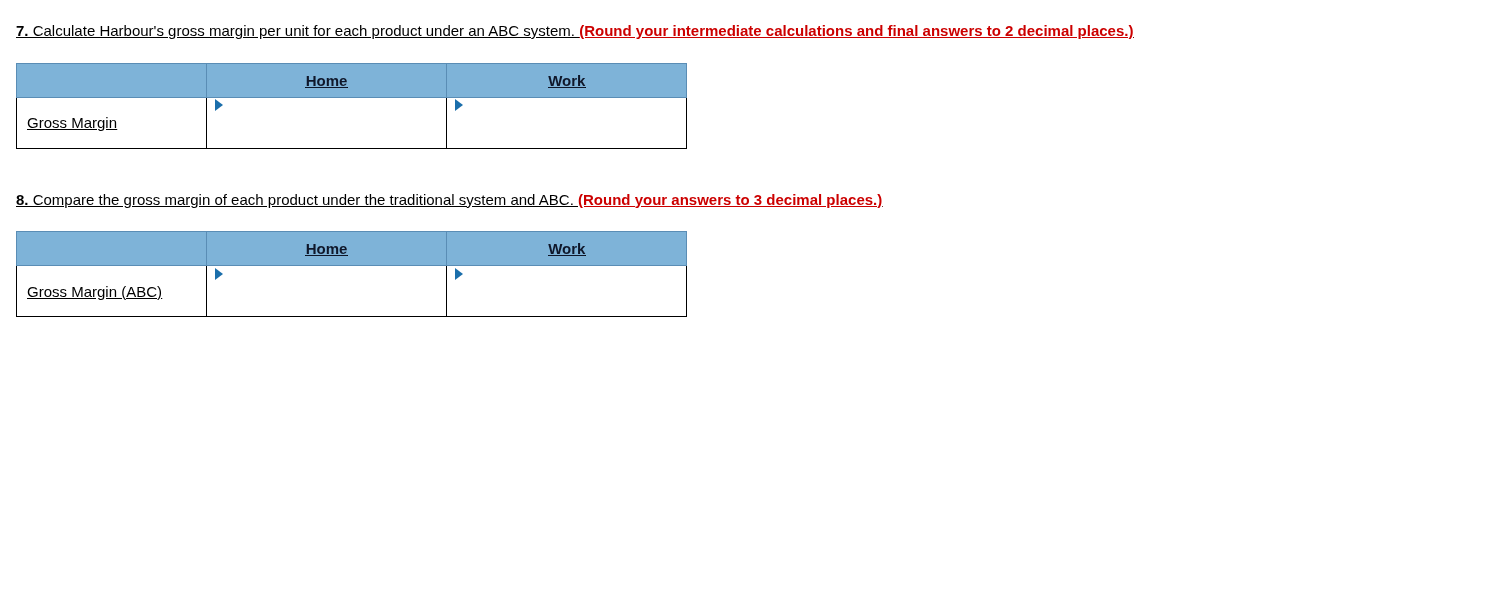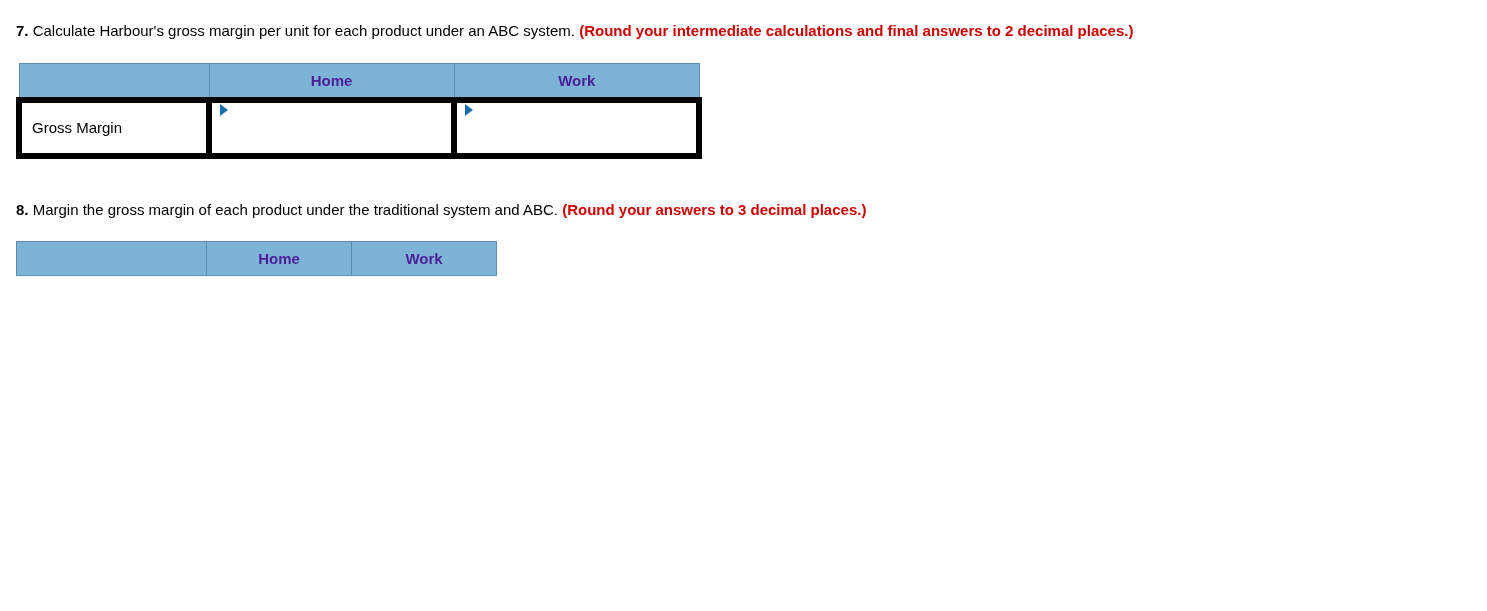--- a/index.html
+++ b/index.html
@@ -1,18 +1,19 @@
 <!DOCTYPE html>
 <html><head>
   <meta charset="utf-8">
   <style>
     * {
       margin: 0;
       padding: 0;
       box-sizing: border-box;
+      text-decoration: underline;
     }
 
     body {
       font-family: Arial, sans-serif;
       font-size: 15px;
       background: #ffffff;
       color: #000000;
       padding: 20px 16px;
       width: 1487px;
       min-height: 611px;
@@ -40,40 +41,40 @@
       margin-top: 12px;
     }
 
     table {
       border-collapse: collapse;
       min-width: 480px;
     }
 
     table th {
       background-color: #7eb3d8;
-      color: #4c1d95;
+      color: #0f172a;
       font-weight: bold;
       text-align: center;
       padding: 8px 20px;
       border: 1px solid #5a8db5;
       font-size: 15px;
       margin-top: 43px;
     }
 
     table th.empty-header {
       background-color: #7eb3d8;
       min-width: 190px;
     }
 
     table th.col-header {
       min-width: 145px;
     }
 
     table td {
-      border: 6px solid #000000;
+      border: 1px solid #000000;
       padding: 6px 8px;
       font-size: 15px;
       vertical-align: middle;
     }
 
     table td.row-label {
       background-color: #ffffff;
       font-weight: normal;
       min-width: 190px;
       padding: 8px 10px;
@@ -145,30 +146,43 @@
           </td>
         </tr>
       </tbody>
     </table>
   </div>
 </div>
 
 <div class="question q8-section">
   <div class="question-text">
     <span class="bold">8.</span>
-    <span> Margin the gross margin of each product under the traditional system and ABC. </span>
+    <span> Compare the gross margin of each product under the traditional system and ABC. </span>
     <span class="red-bold">(Round your answers to 3 decimal places.)</span>
   </div>
 
   <div class="table-wrapper">
     <table>
       <thead>
         <tr>
           <th class="empty-header"></th>
           <th class="col-header">Home</th>
           <th class="col-header">Work</th>
         </tr>
       </thead>
       <tbody>
+        <tr>
+          <td class="row-label">
+            <span>Gross Margin (ABC)</span>
+          </td>
+          <td class="input-cell">
+            <span class="triangle"></span>
+            <input type="text" value="" style="">
+          </td>
+          <td class="input-cell">
+            <span class="triangle"></span>
+            <input type="text" value="" style="">
+          </td>
+        </tr>
       </tbody>
     </table>
   </div>
 </div>
 
 </body></html>

